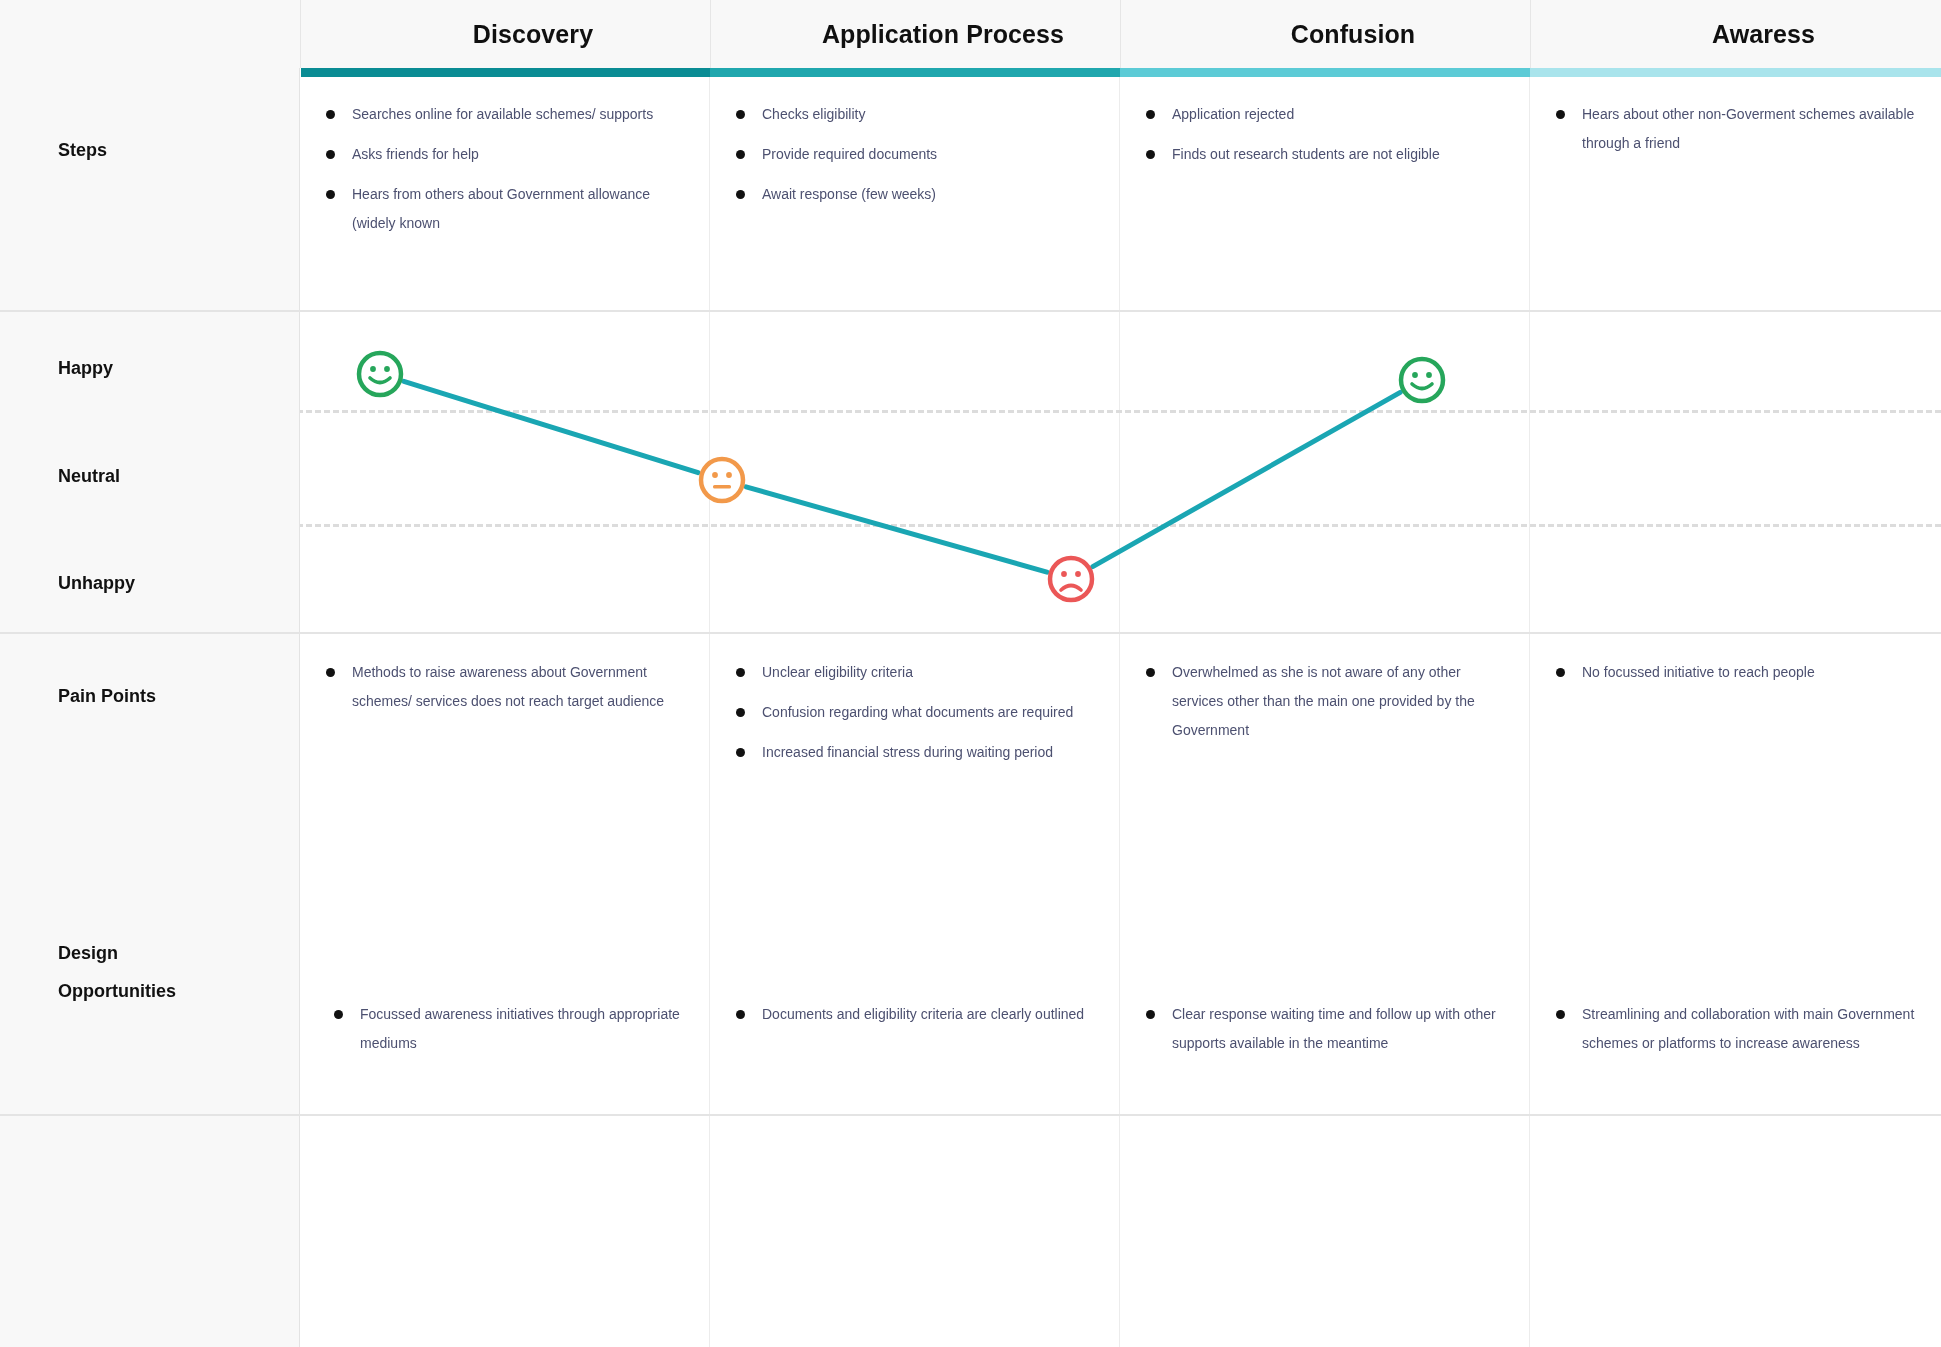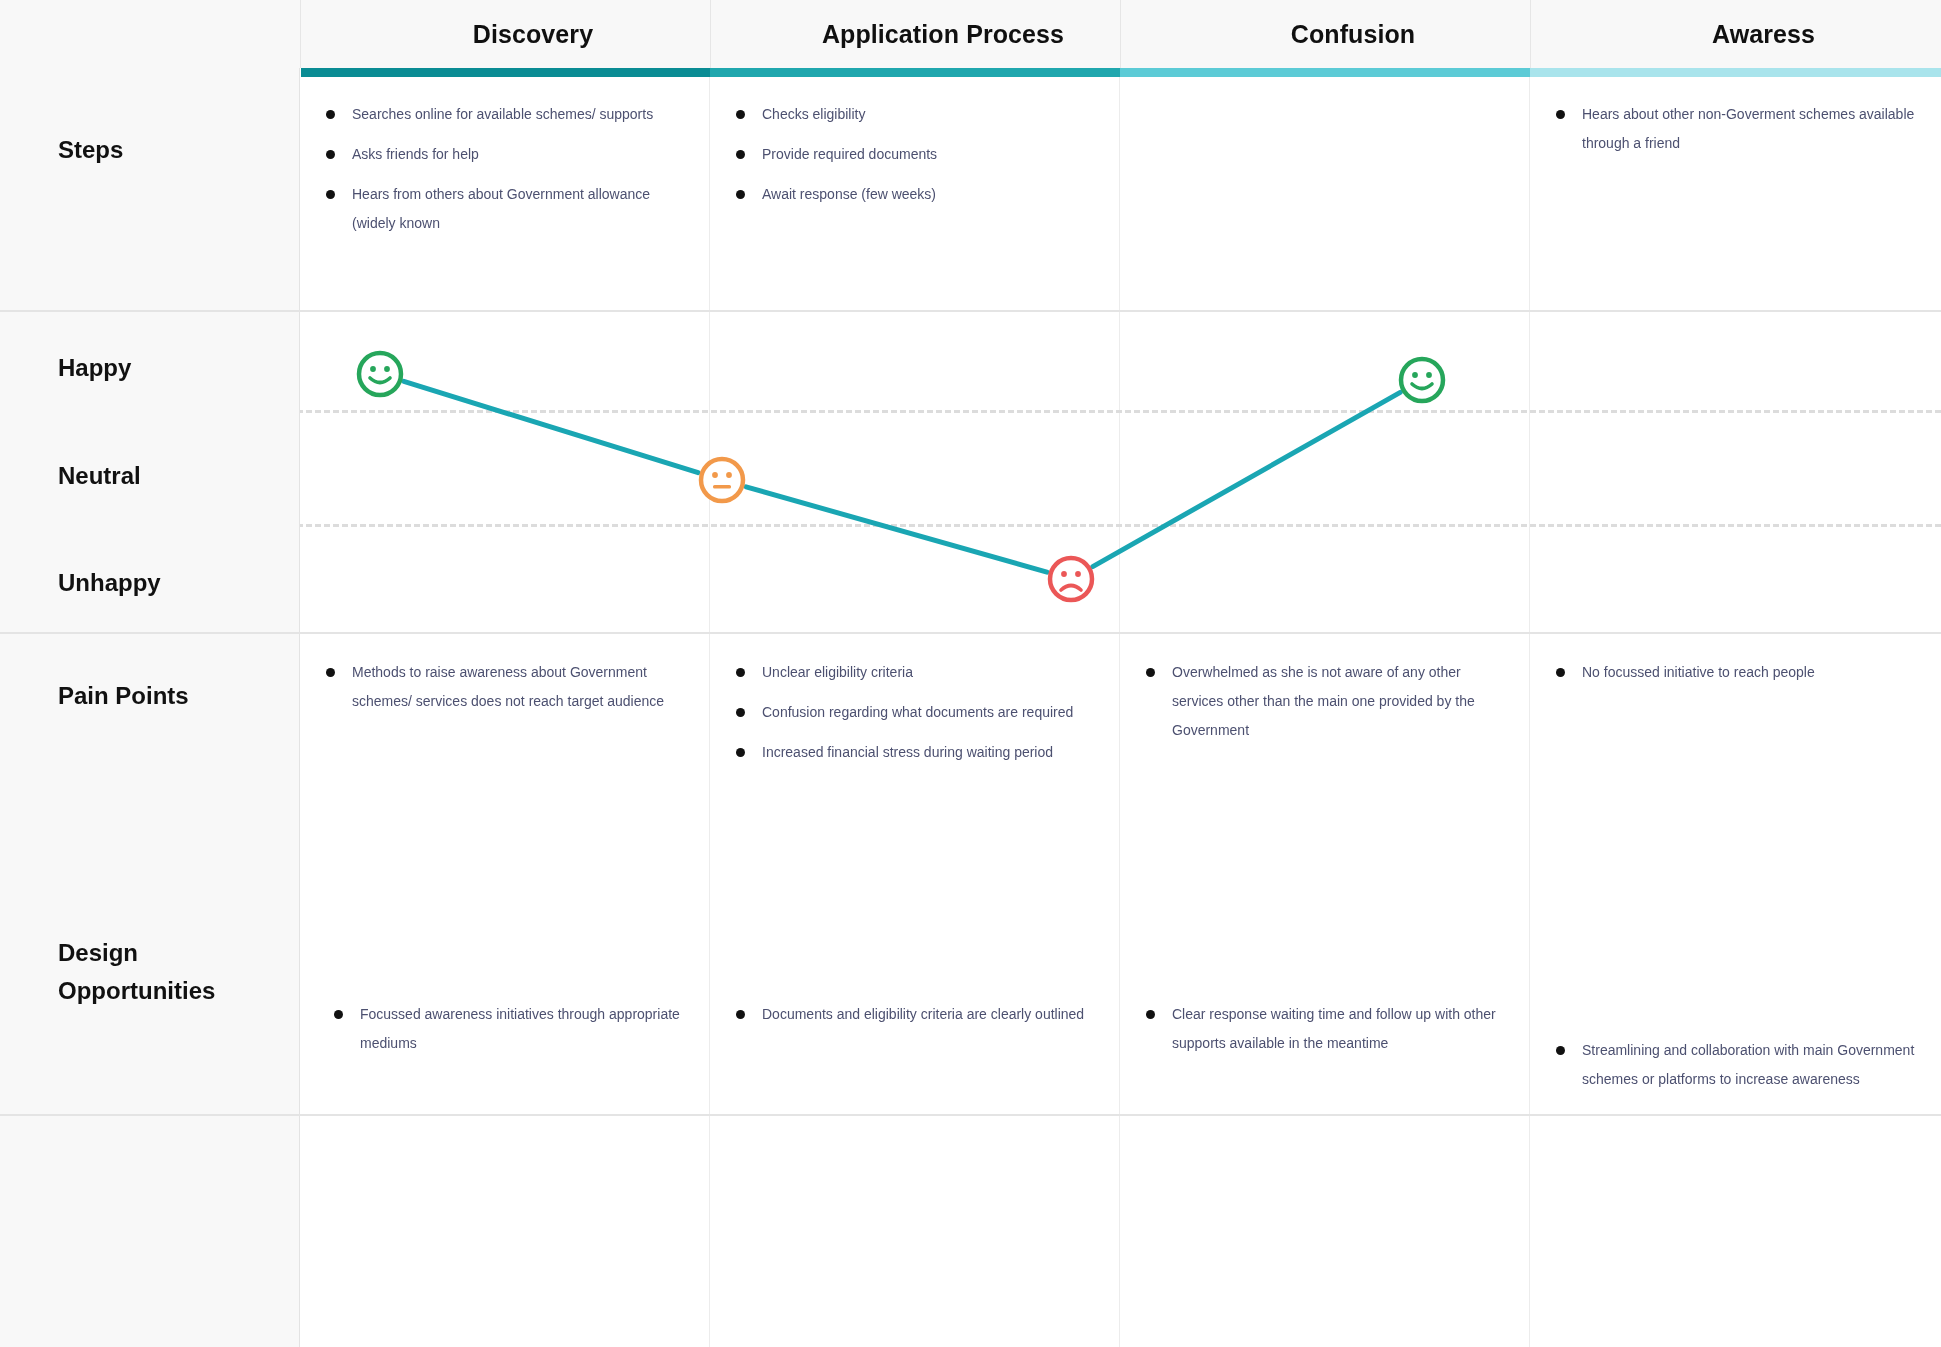--- a/index.html
+++ b/index.html
@@ -59,21 +59,21 @@
     position:absolute;left:0;width:1941px;height:2px;background:#e4e4e4;z-index:6;
   }
   .hr-dash{
     position:absolute;left:0;width:1941px;height:0;
     border-top:3px dashed #dcdcdc;z-index:2;
   }
 
   
   .row-label{
     position:absolute;left:58px;
-    font-size:24px;font-weight:bold;color:#111111;
+    font-size:18px;font-weight:bold;color:#111111;
     line-height:38px;
     z-index:5;
   }
 
   
   .cell{
     position:absolute;
     box-sizing:border-box;
     z-index:5;
   }
@@ -153,20 +153,26 @@
         <li><span class="bul"></span>Hears from others about Government allowance (widely known</li>
       </ul>
   </div>
   <div class="cell" style="left:730px;top:100px;width:360px">
     <ul class="blist">
         <li><span class="bul"></span>Checks eligibility</li>
         <li><span class="bul"></span>Provide required documents</li>
         <li><span class="bul"></span>Await response (few weeks)</li>
       </ul>
   </div>
+  <div class="cell" style="left:1140px;top:100px;width:360px">
+    <ul class="blist">
+        <li><span class="bul"></span>Application rejected</li>
+        <li><span class="bul"></span>Finds out research students are not eligible</li>
+      </ul>
+  </div>
   <div class="cell" style="left:1550px;top:100px;width:370px">
     <ul class="blist">
         <li><span class="bul"></span>Hears about other non-Goverment schemes available through a friend</li>
       </ul>
   </div>
 
   <div class="plot">
     <svg width="1941" height="322" viewBox="0 0 1941 322">
 
     <line x1="403.87932806618215" y1="70.40119524858278" x2="698.1206719338178" y2="161.59880475141722" stroke="#1aa6b3" stroke-width="5" stroke-linecap="round"></line>
@@ -240,19 +246,19 @@
   <div class="cell" style="left:730px;top:1000px;width:370px">
     <ul class="blist">
         <li><span class="bul"></span>Documents and eligibility criteria are clearly outlined</li>
       </ul>
   </div>
   <div class="cell" style="left:1140px;top:1000px;width:360px">
     <ul class="blist">
         <li><span class="bul"></span>Clear response waiting time and follow up with other supports available in the meantime</li>
       </ul>
   </div>
-  <div class="cell" style="left:1550px;top:1036px;width:370px">
+  <div class="cell" style="left:1550px;top:1000px;width:370px">
     <ul class="blist">
         <li><span class="bul"></span>Streamlining and collaboration with main Government schemes or platforms to increase awareness</li>
       </ul>
   </div>
 
 </div>
 
 </body></html>

